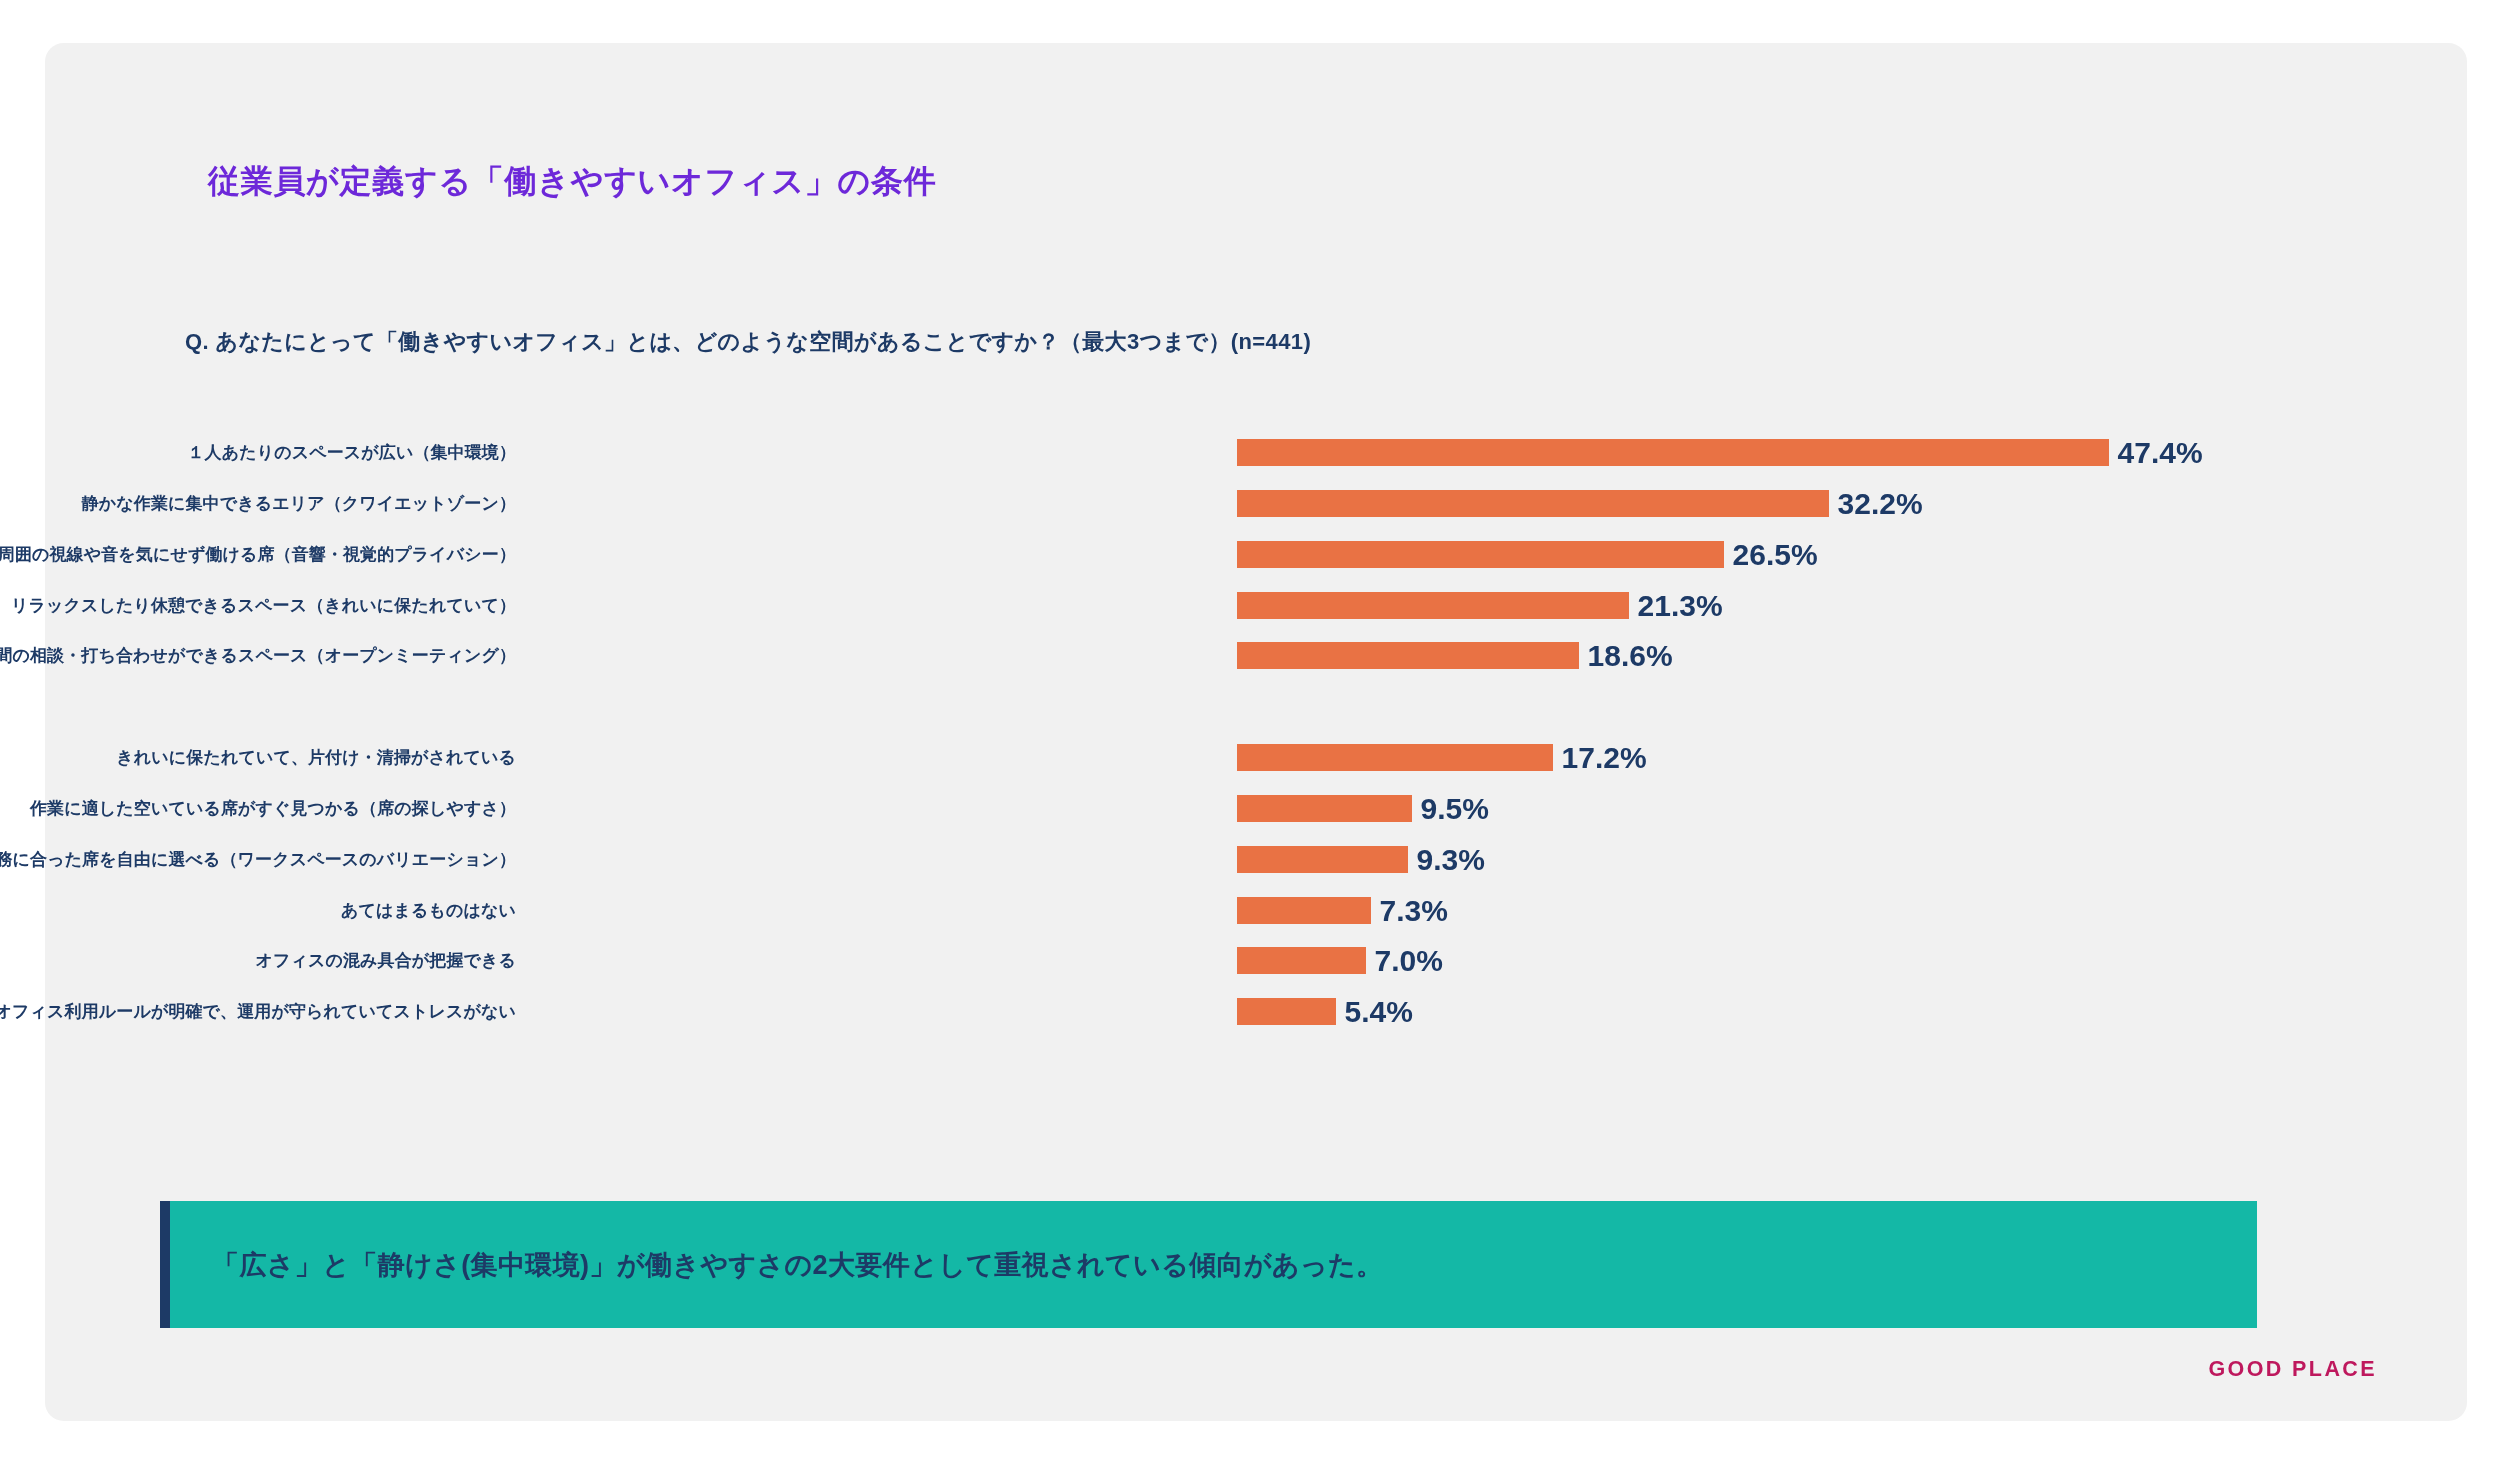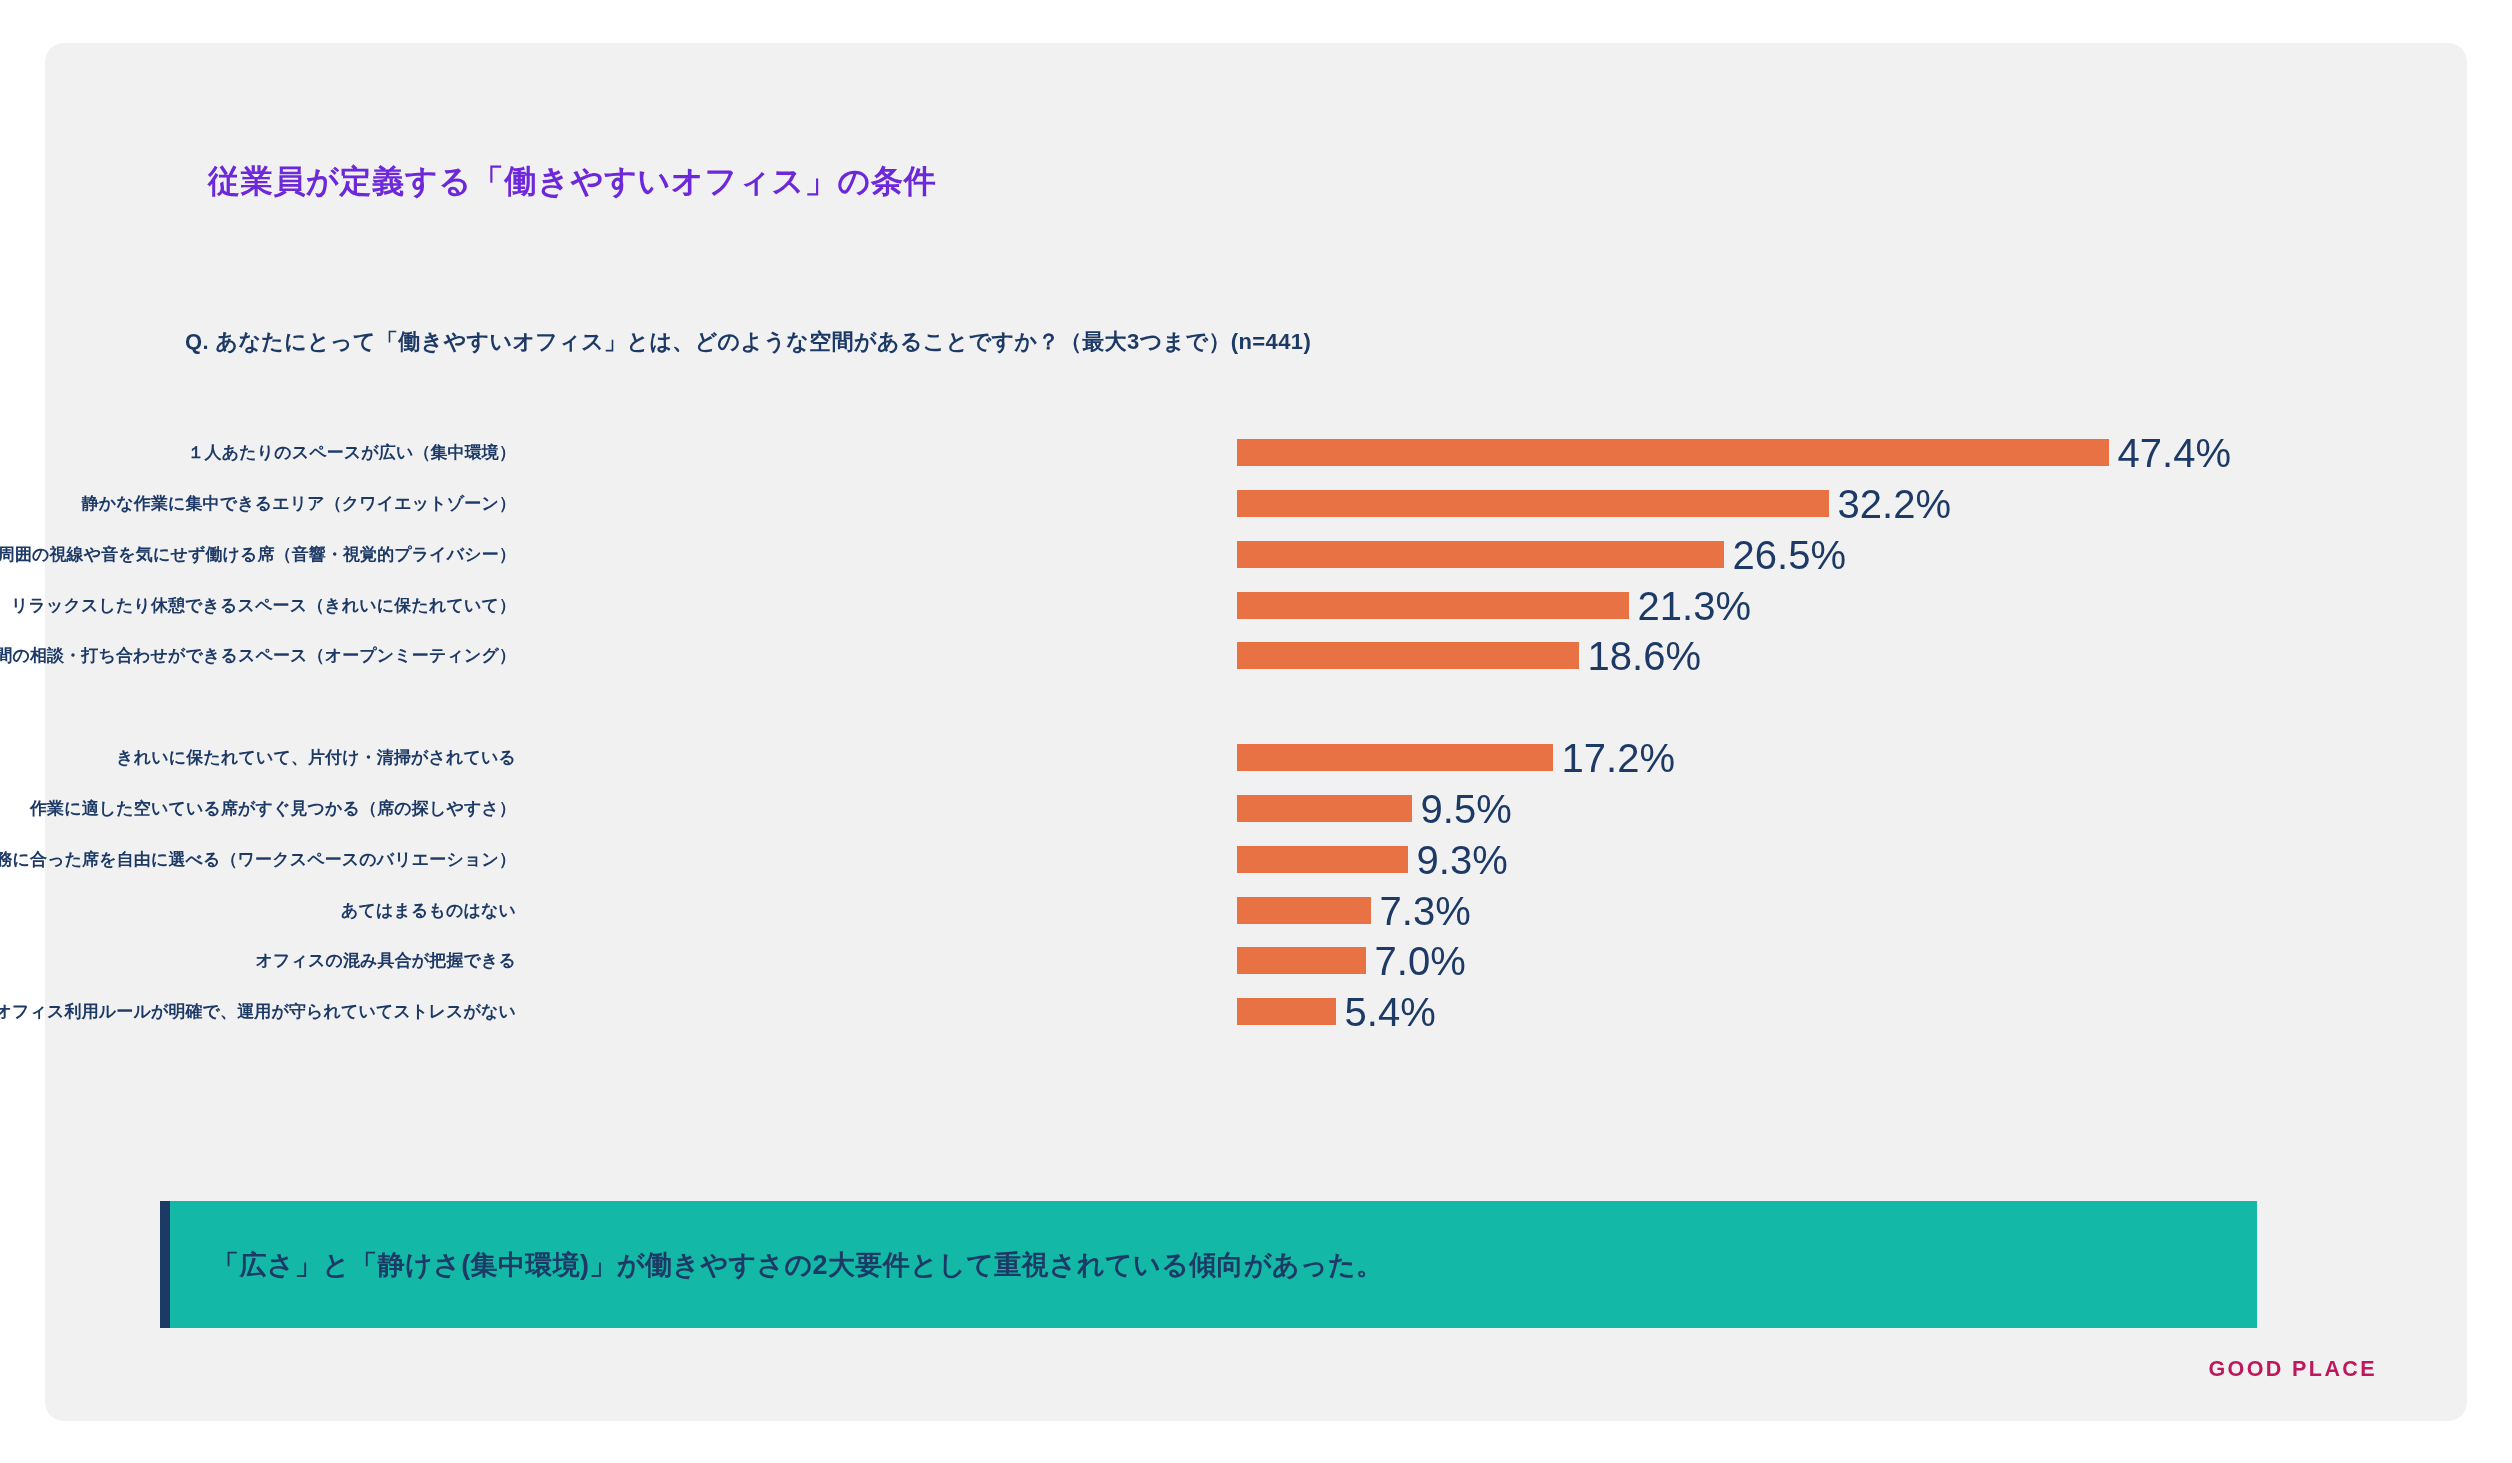--- a/index.html
+++ b/index.html
@@ -81,22 +81,22 @@
     top: 0;
     height: 51px;
     display: flex;
     align-items: center;
   }
   .bar {
     height: 26.5px;
     background: #e97244;
   }
   .bar-value {
-    font-size: 40px;
-    font-weight: 400;
+    font-size: 30px;
+    font-weight: 700;
     color: #1d3a66;
     margin-left: 8.6px;
     line-height: 1;
     white-space: nowrap;
   }
 
   
   #callout {
     position: absolute;
     left: 115px;

